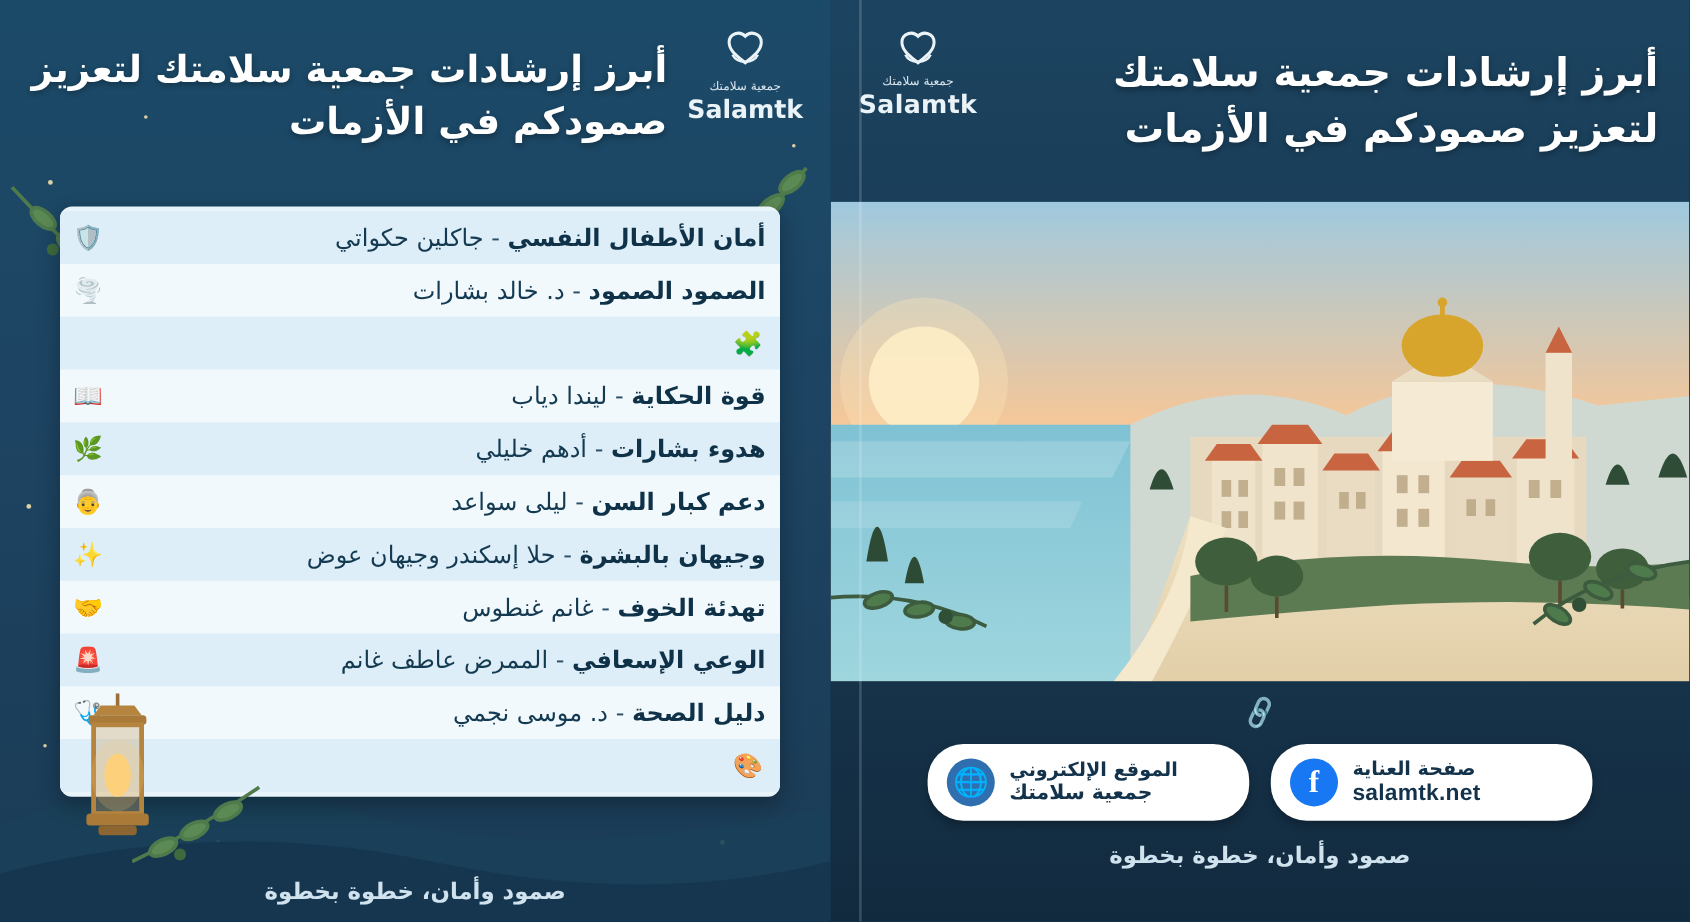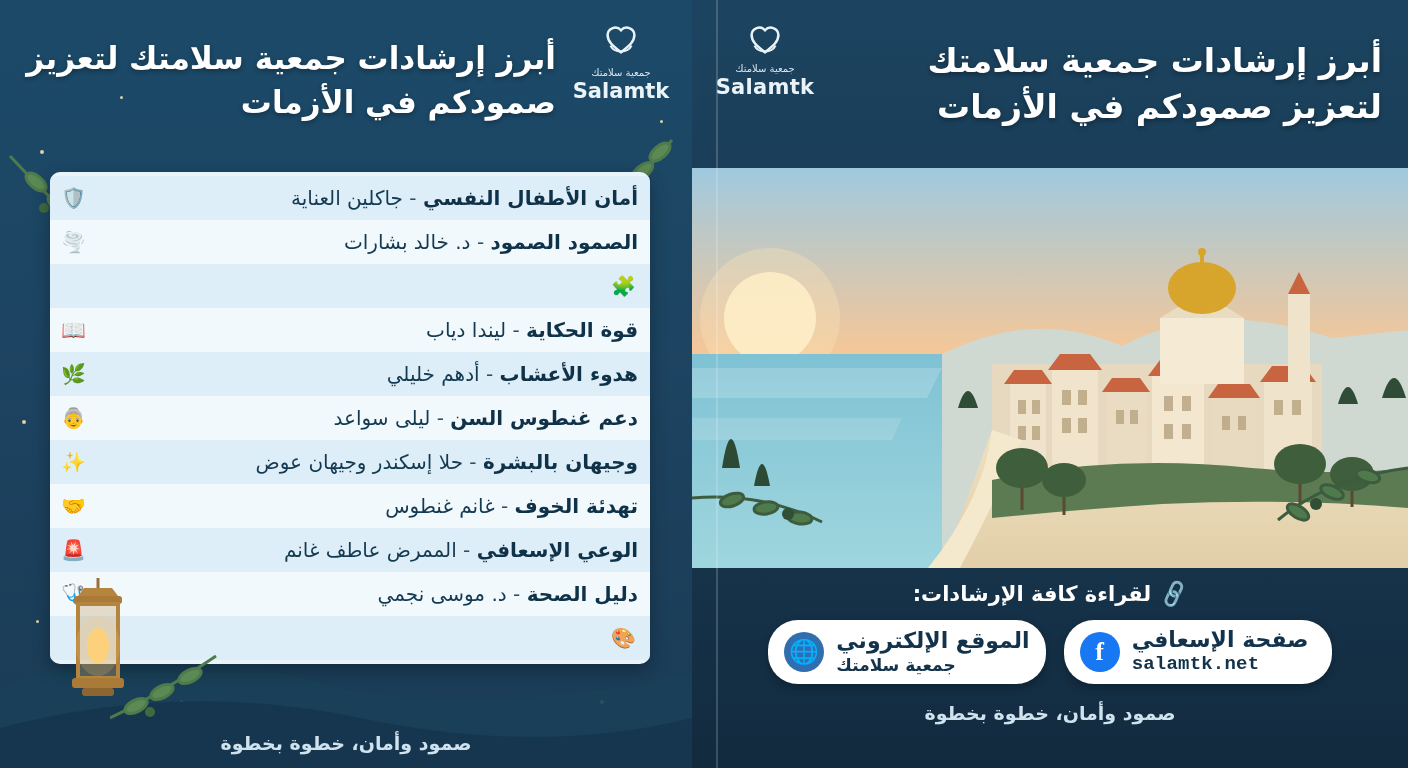--- a/index.html
+++ b/index.html
@@ -52,23 +52,23 @@
     font-size:21px;font-weight:600;margin-bottom:14px;
   }
   .read-all .link-ic{font-size:21px;color:#7fd4e8;transform:rotate(-20deg);display:inline-block;}
   .pills{display:flex;flex-direction:row;gap:18px;}
   .pill{
     background:#ffffff;border-radius:30px;height:64px;min-width:268px;
     display:flex;flex-direction:row;align-items:center;gap:12px;
     padding:0 16px;box-sizing:border-box;box-shadow:0 3px 8px rgba(0,0,0,.28);
   }
   .pill .pill-text{display:flex;flex-direction:column;align-items:flex-end;flex:1;}
-  .pill .pt1{font-size:22px;font-weight:700;color:#12334b;line-height:1.2;}
+  .pill .pt1{font-size:16px;font-weight:700;color:#12334b;line-height:1.2;}
   .pill .pt2{font-size:17px;font-weight:700;color:#12334b;line-height:1.25;}
-  .pill .pt2.en{font-family:Liberation Mono, monospace;font-size:19px;letter-spacing:.2px;}
+  .pill .pt2.en{font-family:Liberation Sans, sans-serif;font-size:19px;letter-spacing:.2px;}
   .ic-circle{width:40px;height:40px;border-radius:50%;display:flex;align-items:center;justify-content:center;flex:0 0 auto;}
   .ic-fb{background:#1877F2;color:#fff;font-weight:700;font-size:26px;font-family:"Liberation Serif",serif;}
   .ic-web{background:#2f6fb0;color:#fff;font-size:24px;}
 
   .tagline{
     text-align:center;color:#cfe2ee;font-size:19px;font-weight:600;
     margin-top:18px;
   }
 
   
@@ -258,27 +258,26 @@
           <ellipse cx="606" cy="344" rx="12" ry="6" transform="rotate(32 606 344)"></ellipse>
         </g>
         <circle cx="96" cy="346" r="6" fill="#2f4f37"></circle>
         <circle cx="624" cy="336" r="6" fill="#2f4f37"></circle>
       </svg>
     </div>
 
     <div class="left-bottom">
       <div class="read-all">
         <span class="link-ic">🔗</span>
-        <span>لقراءة كافة الإرشادات:</span>
       </div>
 
       <div class="pills">
         <div class="pill">
           <div class="pill-text">
-            <span class="pt1">صفحة الإسعافي</span>
+            <span class="pt1">صفحة العناية</span>
             <span class="pt2 en">salamtk.net</span>
           </div>
           <span class="ic-circle ic-fb">f</span>
         </div>
         <div class="pill">
           <div class="pill-text">
             <span class="pt1">الموقع الإلكتروني</span>
             <span class="pt2">جمعية سلامتك</span>
           </div>
           <span class="ic-circle ic-web">🌐</span>
@@ -343,40 +342,40 @@
         <ellipse cx="76" cy="80" rx="12" ry="6" transform="rotate(40 76 80)"></ellipse>
         <ellipse cx="54" cy="58" rx="12" ry="6" transform="rotate(40 54 58)"></ellipse>
         <ellipse cx="32" cy="36" rx="12" ry="6" transform="rotate(40 32 36)"></ellipse>
       </g>
       <circle cx="64" cy="90" r="5" fill="#3f6a3e"></circle>
       <circle cx="40" cy="62" r="5" fill="#3f6a3e"></circle>
     </svg>
 
     <div class="list-card">
       <div class="row">
-        <span class="r-txt"><b>أمان الأطفال النفسي</b><span class="sep"> - </span><span>جاكلين العناية</span></span>
+        <span class="r-txt"><b>أمان الأطفال النفسي</b><span class="sep"> - </span><span>جاكلين حكواتي</span></span>
         <span class="r-ic">🛡️</span>
       </div>
       <div class="row">
         <span class="r-txt"><b>الصمود الصمود</b><span class="sep"> - </span><span>د. خالد بشارات</span></span>
         <span class="r-ic">🌪️</span>
       </div>
       <div class="row">
         <span class="r-ic">🧩</span>
       </div>
       <div class="row">
         <span class="r-txt"><b>قوة الحكاية</b><span class="sep"> - </span><span>ليندا دياب</span></span>
         <span class="r-ic">📖</span>
       </div>
       <div class="row">
-        <span class="r-txt"><b>هدوء الأعشاب</b><span class="sep"> - </span><span>أدهم خليلي</span></span>
+        <span class="r-txt"><b>هدوء بشارات</b><span class="sep"> - </span><span>أدهم خليلي</span></span>
         <span class="r-ic">🌿</span>
       </div>
       <div class="row">
-        <span class="r-txt"><b>دعم غنطوس السن</b><span class="sep"> - </span><span>ليلى سواعد</span></span>
+        <span class="r-txt"><b>دعم كبار السن</b><span class="sep"> - </span><span>ليلى سواعد</span></span>
         <span class="r-ic">👵</span>
       </div>
       <div class="row">
         <span class="r-txt"><b>وجيهان بالبشرة</b><span class="sep"> - </span><span>حلا إسكندر وجيهان عوض</span></span>
         <span class="r-ic">✨</span>
       </div>
       <div class="row">
         <span class="r-txt"><b>تهدئة الخوف</b><span class="sep"> - </span><span>غانم غنطوس</span></span>
         <span class="r-ic">🤝</span>
       </div>

